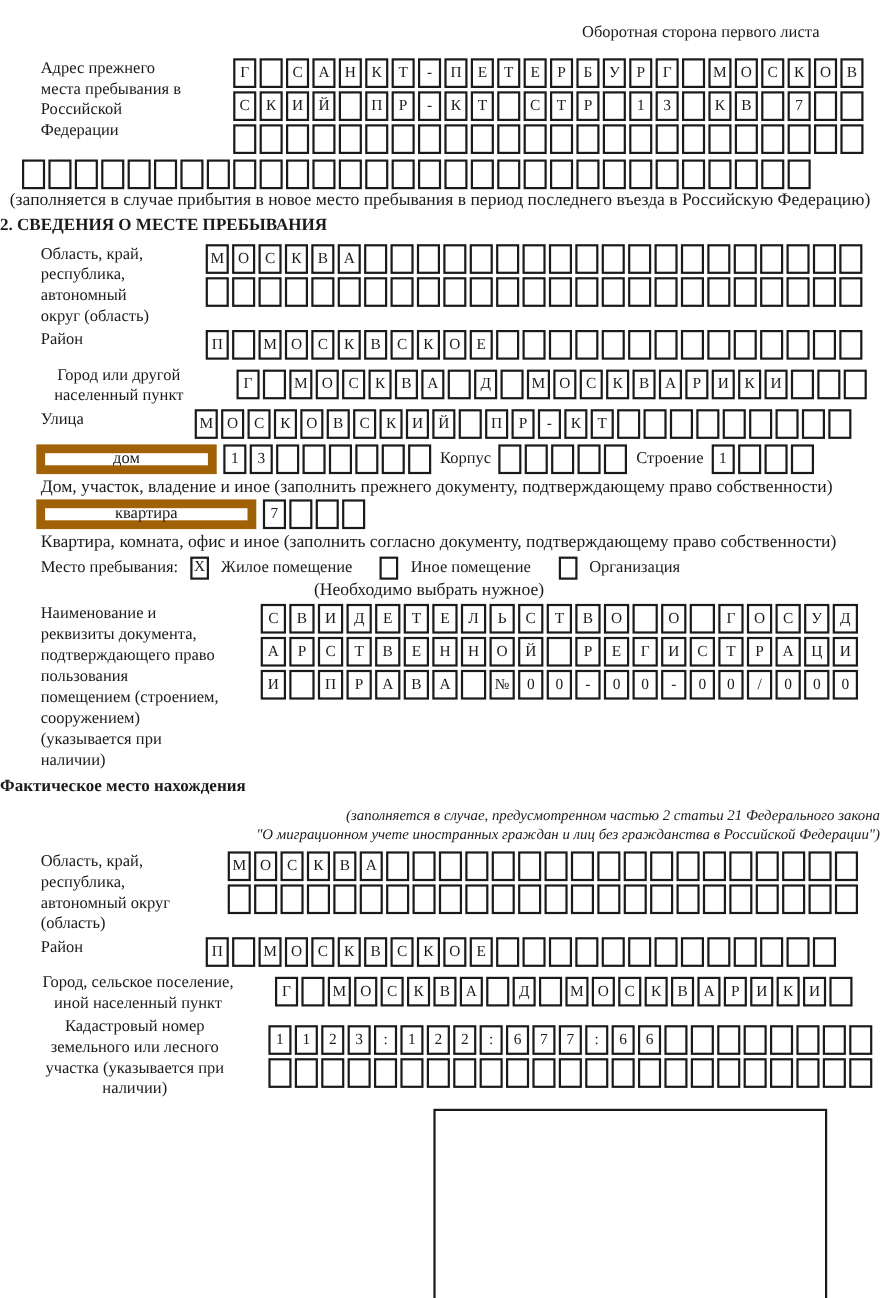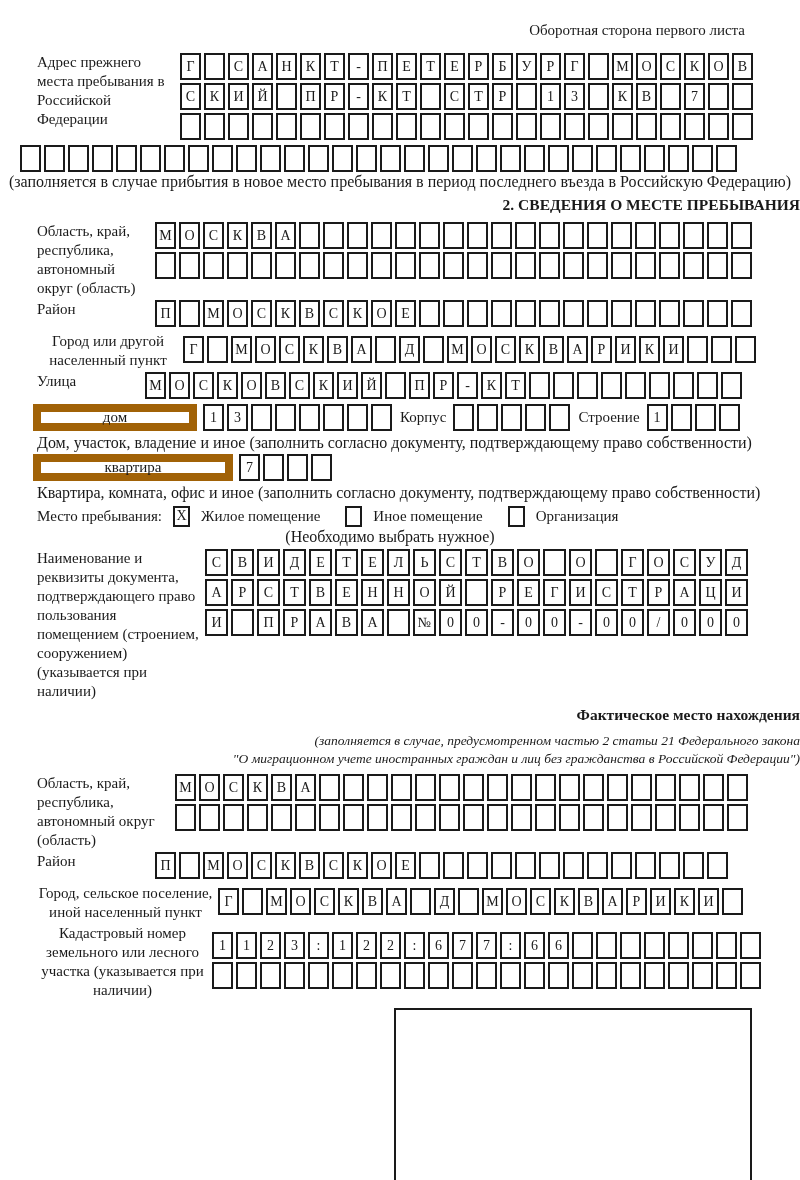--- a/index.html
+++ b/index.html
@@ -2,41 +2,41 @@
 <html><head>
 <meta charset="utf-8">
 <style>
   html,body{margin:0;padding:0;background:#fff;}
   body{width:800px;height:1180px;overflow:hidden;
        font-family:"Liberation Serif","DejaVu Serif",serif;color:#1a1a1a;}
   .page{position:relative;width:800px;height:1180px;}
 
   .header-note{text-align:right;padding:22px 55px 14px 0;font-size:15px;border-radius:15px;}
 
-  .field{display:flex;align-items:flex-start;margin-left:37px;}
+  .field{display:flex;align-items:flex-start;margin-left:37px;gap:32px;}
   .field.vcenter{align-items:center;text-align:center;}
   .flabel{font-size:15px;line-height:19px;flex:none;padding-right:4px;box-sizing:border-box;}
   .w143{width:143px}.w118{width:118px}.w146{width:146px}.w108{width:108px}
   .w168{width:168px}.w138{width:138px}.w181{width:181px}.w175{width:175px}
 
   .cellrow{display:flex;margin-bottom:3px;height:27px;flex:none;}
   .cell{box-sizing:border-box;width:21px;height:27px;border:2px solid #1a1a1a;
         margin-right:3px;display:flex;align-items:center;justify-content:center;
         font-size:14px;flex:none;background:#fff;}
   .cellrow.doc .cell{width:23px;}
   .rows{display:flex;flex-direction:column;}
 
   .overflow-row{margin-left:20px;margin-bottom:1px;}
 
   .caption{font-size:16px;line-height:17px;}
   .caption.center{text-align:center;margin:1px 0 6px 0;}
   .caption.left{margin-left:37px;margin-bottom:3px;}
   .caption.center-note{text-align:center;margin:0 60px 4px 0;padding-left:40px;}
 
-  .sec-title{text-align:right;font-weight:bold;font-size:15.5px;margin:5px 0 8px 0;font-family:Liberation Serif, serif;}
+  .sec-title{text-align:left;font-weight:bold;font-size:15.5px;margin:5px 0 8px 0;font-family:Liberation Serif, serif;}
   .note-line{text-align:right;font-size:13.5px;line-height:18px;font-style:italic;}
   .notes-block{margin-bottom:6px;}
 
   .house-row{display:flex;align-items:center;margin-left:33px;margin-bottom:3px;}
   .namedbox{box-sizing:border-box;height:27px;border:8px solid #a16207;display:flex;
             align-items:center;justify-content:center;font-size:15px;margin-right:6px;flex:none;}
   .wbox164{width:164px}.wbox200{width:200px}
   .inline-lbl{font-size:15px;margin:0 7px 0 5px;flex:none;}
 
   .stay-row{display:flex;align-items:center;margin-left:37px;font-size:15px;height:24px;margin-bottom:0;}
@@ -353,21 +353,21 @@
         <span class="cell"></span>
       </div>
     <span class="inline-lbl">Строение</span>
     <div class="cellrow" style="margin-bottom:0">
         <span class="cell">1</span>
         <span class="cell"></span>
         <span class="cell"></span>
         <span class="cell"></span>
       </div>
   </div>
-  <div class="caption left">Дом, участок, владение и иное (заполнить согласно документу, подтверждающему право собственности)</div>
+  <div class="caption left">Дом, участок, владение и иное (заполнить прежнего документу, подтверждающему право собственности)</div>
 
   <div class="house-row">
     <div class="namedbox wbox200">квартира</div>
     <div class="cellrow" style="margin-bottom:0">
         <span class="cell">7</span>
         <span class="cell"></span>
         <span class="cell"></span>
         <span class="cell"></span>
       </div>
   </div>

